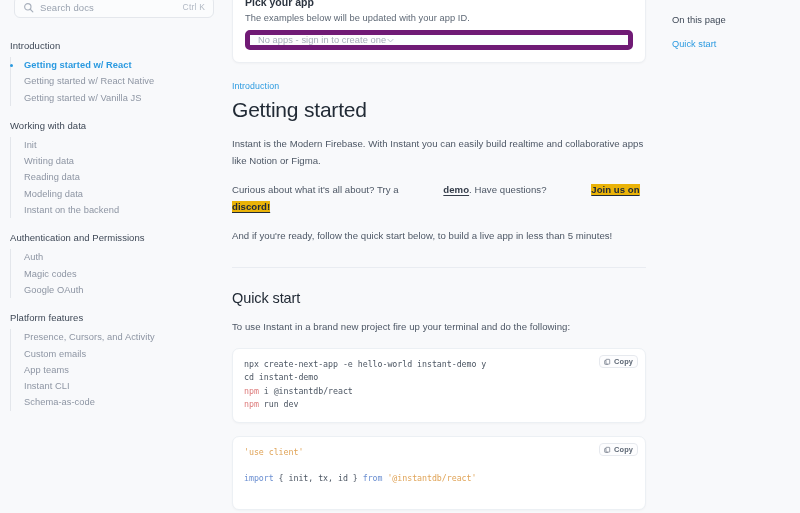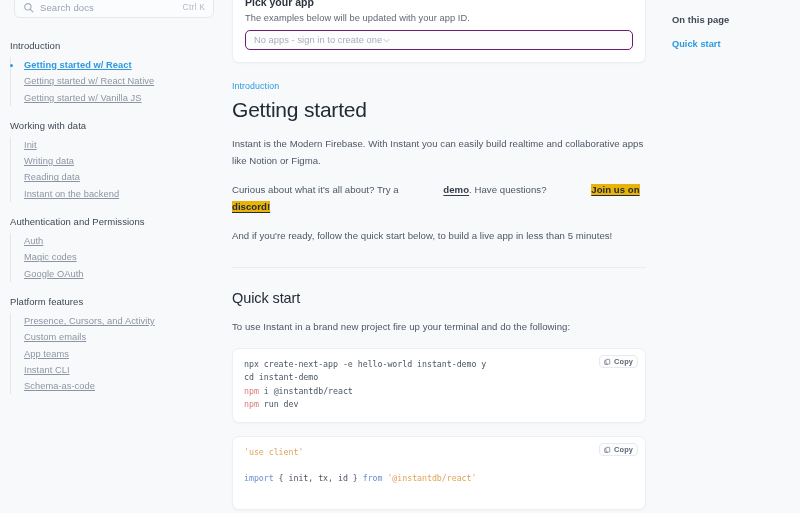--- a/index.html
+++ b/index.html
@@ -78,21 +78,20 @@
 
   .nav-item {
     font-size: 9.3px;
     color: #8d95a3;
     line-height: 16.3px;
     padding-left: 13px;
     position: relative;
     white-space: nowrap;
     letter-spacing: 0.05px;
     cursor: pointer;
-    text-decoration: underline;
   }
 
   .nav-item.active {
     color: #2b9ae0;
     font-weight: bold;
   }
   .nav-item.active::before {
     content: "";
     position: absolute;
     left: -1.5px;
@@ -128,21 +127,21 @@
     margin-bottom: 5px;
   }
   .app-picker-sub {
     font-size: 9.3px;
     color: #5e6875;
     margin-bottom: 7px;
     letter-spacing: 0.05px;
   }
   .app-select {
     height: 20px;
-    border: 1px solid #701a75;
+    border: 5px solid #701a75;
     border-radius: 5px;
     background: #fdfdfe;
     display: flex;
     align-items: center;
     padding: 0 8px;
     justify-content: flex-start;
     cursor: pointer;
   }
   .app-select-value {
     font-size: 9.3px;
@@ -256,21 +255,20 @@
     font-weight: bold;
     color: #313a46;
   }
 
   
   .toc {
     width: 142px;
     min-width: 142px;
     height: 396px;
     padding: 14px 10px 0 14px;
-    font-weight: bold;
   }
   .toc-title {
     font-size: 9.4px;
     color: #3e4856;
     letter-spacing: 0.05px;
   }
   .toc-link {
     font-size: 9.2px;
     color: #2b9ae0;
     margin-top: 14px;
@@ -309,20 +307,21 @@
           <div class="nav-item">Getting started w/ Vanilla JS</div>
         </div>
       </div>
 
       <div class="nav-group">
         <div class="nav-group-title">Working with data</div>
         <div class="nav-items">
           <div class="nav-item">Init</div>
           <div class="nav-item">Writing data</div>
           <div class="nav-item">Reading data</div>
+          <div class="nav-item">Modeling data</div>
           <div class="nav-item">Instant on the backend</div>
         </div>
       </div>
 
       <div class="nav-group">
         <div class="nav-group-title">Authentication and Permissions</div>
         <div class="nav-items">
           <div class="nav-item">Auth</div>
           <div class="nav-item">Magic codes</div>
           <div class="nav-item">Google OAuth</div>

